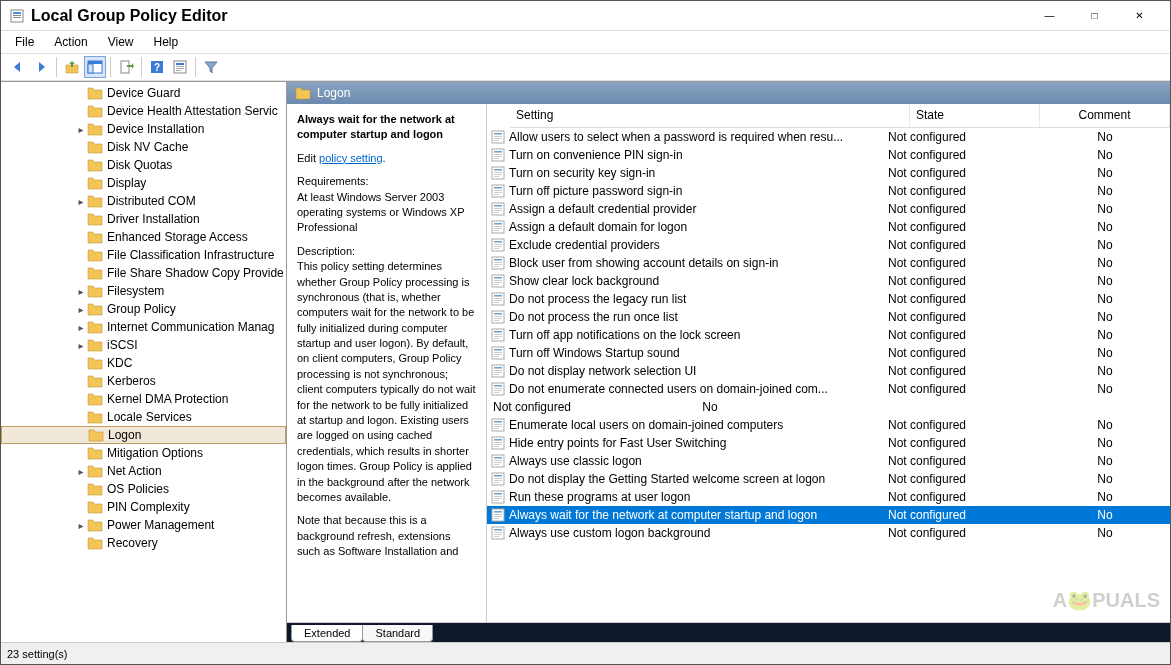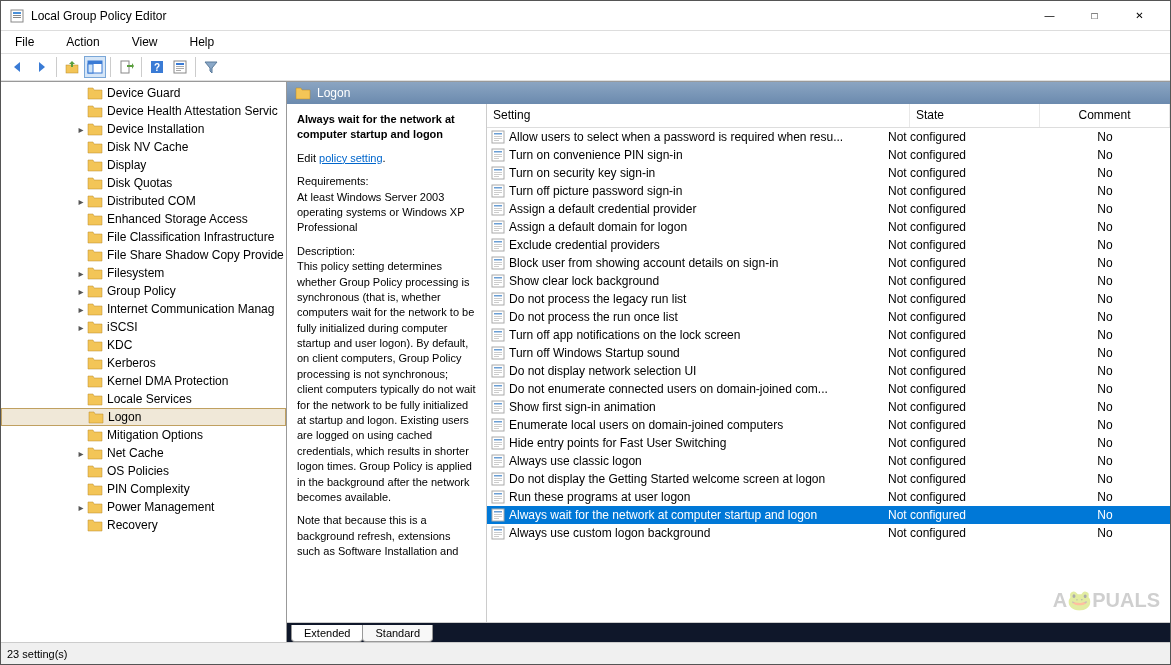--- a/index.html
+++ b/index.html
@@ -1,26 +1,26 @@
 <!DOCTYPE html>
 <html><head>
 <meta charset="utf-8">
 <style>
 * { box-sizing: border-box; margin: 0; padding: 0; }
 body { font-family: "Segoe UI", Tahoma, sans-serif; font-size: 12px; color: #000; background: #fff; width: 1171px; height: 665px; overflow: hidden; border: 1px solid #555; display: flex; flex-direction: column; }
 
 
 .titlebar { height: 30px; display: flex; align-items: center; padding: 0 8px; border-bottom: 1px solid #ddd; }
 .titlebar .icon { width: 16px; height: 16px; margin-right: 6px; }
-.titlebar .title { flex: 1; font-size: 12px; }
+.titlebar .title { flex: 1; font-size: 16px; font-weight: bold; }
 .titlebar .win-controls { display: flex; }
 .titlebar .win-btn { width: 45px; height: 28px; display: flex; align-items: center; justify-content: center; font-family: "Segoe UI Symbol", sans-serif; font-size: 10px; }
 
 
-.menubar { height: 22px; display: flex; align-items: center; padding: 0 6px; gap: 16px; }
+.menubar { height: 22px; display: flex; align-items: center; padding: 0 6px; gap: 4px; }
 .menubar .menu-item { padding: 2px 8px; cursor: default; }
 
 
 .toolbar { height: 28px; display: flex; align-items: center; padding: 2px 6px; gap: 1px; border-top: 1px solid #e0e0e0; border-bottom: 1px solid #e0e0e0; }
 .toolbar .sep { width: 1px; height: 20px; background: #ccc; margin: 0 3px; }
 .toolbar .tool-btn { width: 22px; height: 22px; display: flex; align-items: center; justify-content: center; border: 1px solid transparent; }
 .toolbar .tool-btn.active { border: 1px solid #7aa7d8; background: #d6e6f7; }
 .toolbar svg { width: 16px; height: 16px; }
 
 
@@ -42,21 +42,21 @@
 
 
 .content-body { flex: 1; display: flex; overflow: hidden; }
 .desc-pane { width: 200px; border-right: 1px solid #ccc; padding: 8px 10px; overflow-y: auto; font-size: 11px; line-height: 1.4; }
 .desc-pane .desc-title { font-weight: bold; margin-bottom: 8px; }
 .desc-pane .edit-link { color: #0066cc; text-decoration: underline; cursor: pointer; }
 .desc-pane p { margin-bottom: 8px; }
 .list-pane { flex: 1; display: flex; flex-direction: column; overflow: hidden; }
 
 
-.list-header { display: flex; height: 24px; border-bottom: 1px solid #ddd; }
+.list-header { display: flex; height: 24px; border-bottom: 1px solid #ddd; margin-left: 23px; }
 .list-header .col { padding: 4px 6px; border-right: 1px solid #e8e8e8; background: #fff; font-size: 12px; }
 .col-setting { flex: 1; }
 .col-state { width: 130px; text-align: left; }
 .col-comment { width: 130px; text-align: center; }
 
 
 .list-body { flex: 1; overflow-y: scroll; overflow-x: scroll; }
 .list-row { display: flex; height: 18px; align-items: center; cursor: default; gap: 28px; }
 .list-row.selected { background: #0078d7; color: #fff; }
 .list-row .cell-setting { flex: 1; display: flex; align-items: center; padding-left: 4px; white-space: nowrap; overflow: hidden; text-overflow: ellipsis; }
@@ -195,44 +195,52 @@
             <path d="M1 2 L6 2 L7 4 L15 4 L15 13 L1 13 Z" class="folder-svg"></path>
           </svg></span>
         <span class="label">Disk NV Cache</span>
       </div>
       <div class="tree-item">
         <span class="tree-indent" style="width: 72px;"></span>
         <span class="expander"></span>
         <span class="folder-icon"><svg viewBox="0 0 16 14">
             <path d="M1 2 L6 2 L7 4 L15 4 L15 13 L1 13 Z" class="folder-svg"></path>
           </svg></span>
+        <span class="label">Disk Quotas</span>
+      </div>
+      <div class="tree-item">
+        <span class="tree-indent" style="width: 72px;"></span>
+        <span class="expander"></span>
+        <span class="folder-icon"><svg viewBox="0 0 16 14">
+            <path d="M1 2 L6 2 L7 4 L15 4 L15 13 L1 13 Z" class="folder-svg"></path>
+          </svg></span>
         <span class="label">Display</span>
       </div>
       <div class="tree-item">
         <span class="tree-indent" style="width: 72px;"></span>
-        <span class="expander"></span>
-        <span class="folder-icon"><svg viewBox="0 0 16 14">
-            <path d="M1 2 L6 2 L7 4 L15 4 L15 13 L1 13 Z" class="folder-svg"></path>
-          </svg></span>
-        <span class="label">Disk Quotas</span>
-      </div>
-      <div class="tree-item">
-        <span class="tree-indent" style="width: 72px;"></span>
         <span class="expander">▸</span>
         <span class="folder-icon"><svg viewBox="0 0 16 14">
             <path d="M1 2 L6 2 L7 4 L15 4 L15 13 L1 13 Z" class="folder-svg"></path>
           </svg></span>
         <span class="label">Distributed COM</span>
       </div>
       <div class="tree-item">
         <span class="tree-indent" style="width: 72px;"></span>
         <span class="expander"></span>
         <span class="folder-icon"><svg viewBox="0 0 16 14">
             <path d="M1 2 L6 2 L7 4 L15 4 L15 13 L1 13 Z" class="folder-svg"></path>
           </svg></span>
+        <span class="label">Driver Installation</span>
+      </div>
+      <div class="tree-item">
+        <span class="tree-indent" style="width: 72px;"></span>
+        <span class="expander"></span>
+        <span class="folder-icon"><svg viewBox="0 0 16 14">
+            <path d="M1 2 L6 2 L7 4 L15 4 L15 13 L1 13 Z" class="folder-svg"></path>
+          </svg></span>
         <span class="label">Enhanced Storage Access</span>
       </div>
       <div class="tree-item">
         <span class="tree-indent" style="width: 72px;"></span>
         <span class="expander"></span>
         <span class="folder-icon"><svg viewBox="0 0 16 14">
             <path d="M1 2 L6 2 L7 4 L15 4 L15 13 L1 13 Z" class="folder-svg"></path>
           </svg></span>
         <span class="label">File Classification Infrastructure</span>
       </div>
@@ -323,21 +331,21 @@
             <path d="M1 2 L6 2 L7 4 L15 4 L15 13 L1 13 Z" class="folder-svg"></path>
           </svg></span>
         <span class="label">Mitigation Options</span>
       </div>
       <div class="tree-item">
         <span class="tree-indent" style="width: 72px;"></span>
         <span class="expander">▸</span>
         <span class="folder-icon"><svg viewBox="0 0 16 14">
             <path d="M1 2 L6 2 L7 4 L15 4 L15 13 L1 13 Z" class="folder-svg"></path>
           </svg></span>
-        <span class="label">Net Cache</span>
+        <span class="label">Net Action</span>
       </div>
       <div class="tree-item">
         <span class="tree-indent" style="width: 72px;"></span>
         <span class="expander"></span>
         <span class="folder-icon"><svg viewBox="0 0 16 14">
             <path d="M1 2 L6 2 L7 4 L15 4 L15 13 L1 13 Z" class="folder-svg"></path>
           </svg></span>
         <span class="label">OS Policies</span>
       </div>
       <div class="tree-item">
@@ -598,30 +606,20 @@
                     <rect x="3" y="6" width="8" height="1" fill="#ccc"></rect>
                     <rect x="3" y="8" width="8" height="1" fill="#ccc"></rect>
                     <rect x="3" y="10" width="5" height="1" fill="#ccc"></rect>
                   </svg></span>
                 <span>Do not enumerate connected users on domain-joined com...</span>
               </div>
               <div class="cell-state">Not configured</div>
               <div class="cell-comment">No</div>
             </div>
             <div class="list-row">
-              <div class="cell-setting">
-                <span class="setting-icon"><svg viewBox="0 0 14 14">
-                    <rect x="1" y="1" width="12" height="12" fill="#fff" stroke="#aaa"></rect>
-                    <rect x="3" y="3" width="8" height="1.5" fill="#6a9ed4"></rect>
-                    <rect x="3" y="6" width="8" height="1" fill="#ccc"></rect>
-                    <rect x="3" y="8" width="8" height="1" fill="#ccc"></rect>
-                    <rect x="3" y="10" width="5" height="1" fill="#ccc"></rect>
-                  </svg></span>
-                <span>Show first sign-in animation</span>
-              </div>
               <div class="cell-state">Not configured</div>
               <div class="cell-comment">No</div>
             </div>
             <div class="list-row">
               <div class="cell-setting">
                 <span class="setting-icon"><svg viewBox="0 0 14 14">
                     <rect x="1" y="1" width="12" height="12" fill="#fff" stroke="#aaa"></rect>
                     <rect x="3" y="3" width="8" height="1.5" fill="#6a9ed4"></rect>
                     <rect x="3" y="6" width="8" height="1" fill="#ccc"></rect>
                     <rect x="3" y="8" width="8" height="1" fill="#ccc"></rect>

